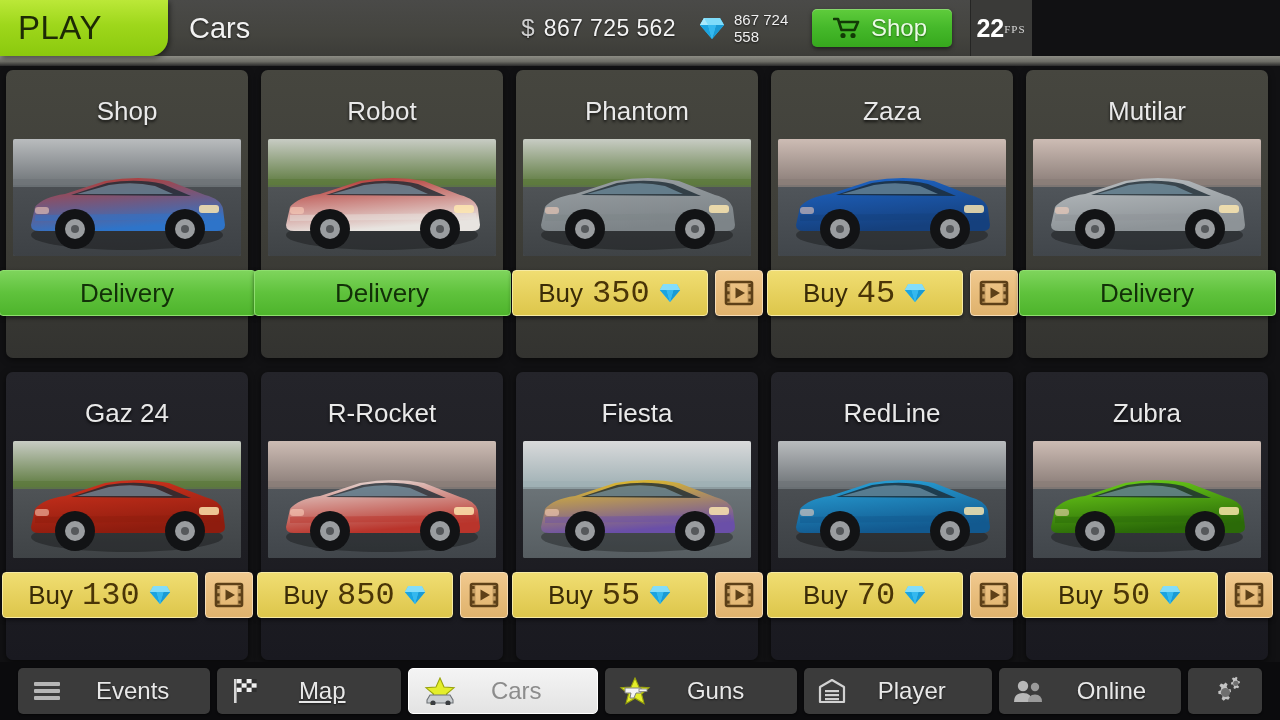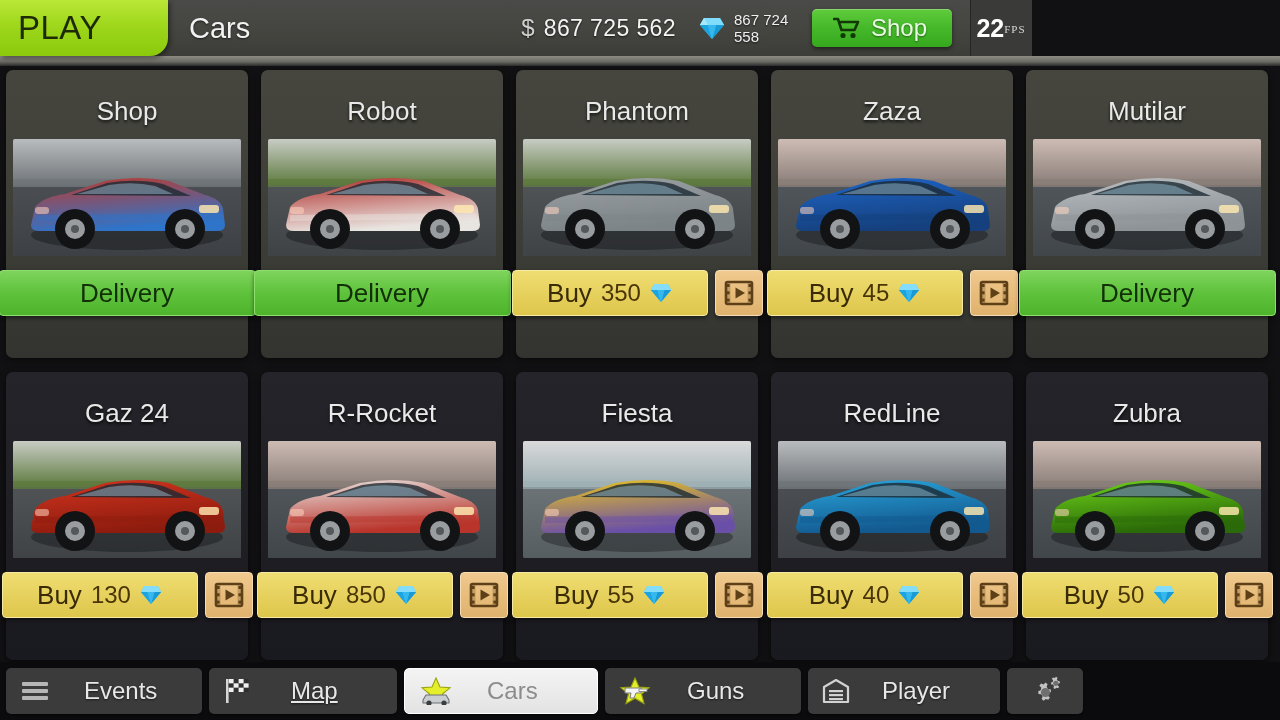--- a/index.html
+++ b/index.html
@@ -149,39 +149,39 @@
 
   .buy-btn {
     width: 196px; height: 46px;
     background: linear-gradient(180deg,#f0dd72 0%, #e7d25f 48%, #ddc64b 100%);
     border-radius: 4px;
     border: 1px solid #f6eaa3;
     display: flex; align-items: center; justify-content: center; gap: 9px;
     box-shadow: 0 2px 4px rgba(0,0,0,.5);
   }
   .buy-btn .buy-word { font-size: 26px; color: #3a2b07; }
-  .buy-btn .buy-price { font-size: 24px; color: #4a3507; }
+  .buy-btn .buy-price { font-size: 32px; color: #4a3507; font-family: Liberation Mono, monospace; }
   .buy-btn .gem-sm { width: 22px; height: 20px; }
 
   .video-btn {
     width: 48px; height: 46px;
     background: linear-gradient(180deg,#f0c98f 0%, #e8bd7c 50%, #dfb26d 100%);
     border-radius: 4px;
     border: 1px solid #f6dcb5;
     display: flex; align-items: center; justify-content: center;
     box-shadow: 0 2px 4px rgba(0,0,0,.5);
   }
 
   
   .bottomnav {
     position: absolute; left: 0; bottom: 0;
     width: 1280px; height: 58px;
     background: #0b0b0d;
     display: flex; align-items: center;
-    padding: 0 6px; gap: 7px;
+    padding: 0 18px; gap: 7px;
   }
   .nav-btn {
     height: 46px;
     background: #3b3b3b;
     border-radius: 5px;
     display: flex; align-items: center; gap: 10px;
     padding: 0 14px;
     cursor: pointer;
     box-shadow: 0 1px 2px rgba(0,0,0,.55);
   }
@@ -785,21 +785,21 @@
     <ellipse cx="62" cy="90" rx="10" ry="10" fill="#9a9da0"></ellipse>
     <ellipse cx="62" cy="90" rx="4" ry="4" fill="#55585b"></ellipse>
     <ellipse cx="172" cy="90" rx="20" ry="20" fill="#121315"></ellipse>
     <ellipse cx="172" cy="90" rx="10" ry="10" fill="#9a9da0"></ellipse>
     <ellipse cx="172" cy="90" rx="4" ry="4" fill="#55585b"></ellipse>
   </svg>
           </div>
       <div class="card-actions">
             <div class="buy-btn">
           <span class="buy-word">Buy</span>
-          <span class="buy-price">40</span>
+          <span class="buy-price">70</span>
           <svg class="gem-sm" viewBox="0 0 26 23">
     <polygon points="5,1 21,1 25,8 13,22 1,8" fill="#3fc6f5"></polygon>
     <polygon points="5,1 21,1 25,8 1,8" fill="#84ddfa"></polygon>
     <polygon points="13,22 1,8 9,8" fill="#1ba4e0"></polygon>
     <polygon points="13,22 25,8 17,8" fill="#1a9ad4"></polygon>
     <polygon points="9,8 17,8 13,22" fill="#35b8ee"></polygon>
   </svg>
         </div>
         <div class="video-btn">
               <svg class="ico" width="30" height="28" viewBox="0 0 30 28">
@@ -932,20 +932,29 @@
       </div>
       <div class="nav-btn nav-player">
         <svg class="ico" width="28" height="26" viewBox="0 0 28 26">
       <path d="M2 9 L14 2 L26 9 V24 H2 Z" fill="none" stroke="#d2d2d2" stroke-width="2.2" stroke-linejoin="round"></path>
       <rect x="7" y="12" width="14" height="2.2" fill="#d2d2d2"></rect>
       <rect x="7" y="16" width="14" height="2.2" fill="#d2d2d2"></rect>
       <rect x="7" y="20" width="14" height="2.2" fill="#d2d2d2"></rect>
     </svg>
         <span class="nav-label">Player</span>
       </div>
+      <div class="nav-btn nav-online">
+        <svg class="ico" width="32" height="26" viewBox="0 0 32 26">
+      <circle cx="10" cy="8" r="5.2" fill="#b8b8b8"></circle>
+      <path d="M1 24 q0 -9 9 -9 q9 0 9 9 Z" fill="#b8b8b8"></path>
+      <circle cx="22" cy="9" r="4.2" fill="#9a9a9a"></circle>
+      <path d="M15 24 q0 -7.5 7 -7.5 q7 0 7 7.5 Z" fill="#9a9a9a"></path>
+    </svg>
+        <span class="nav-label">Online</span>
+      </div>
       <div class="nav-btn nav-settings">
         <svg class="ico" width="36" height="32" viewBox="0 0 36 32">
       <g fill="#c3c3c3">
         <path d="M14 8.5 l2.6 .9 1.9 -1.9 2.1 1.7 -1.0 2.5 1.4 2.4 2.7 .2 .3 2.7 -2.5 1.1 -.6 2.7 2.0 1.8 -1.6 2.2 -2.6 -.9 -2.0 1.9 -2.1 -1.7 1.0 -2.5 -1.4 -2.4 -2.7 -.2 -.3 -2.7 2.5 -1.1 .6 -2.7 -2.0 -1.8 Z"></path>
         <circle cx="18.5" cy="17.5" r="4.6" fill="#6f6f6f"></circle>
         <path d="M26 2.5 l1.8 .5 1.2 -1.3 1.5 1.1 -.6 1.7 1.0 1.6 1.8 .2 .2 1.8 -1.7 .7 -.4 1.8 1.4 1.2 -1.1 1.5 -1.8 -.6 -1.4 1.3 -1.5 -1.1 .6 -1.7 -1.0 -1.6 -1.8 -.2 -.2 -1.8 1.7 -.7 .4 -1.8 -1.4 -1.2 Z"></path>
         <circle cx="28.8" cy="8.3" r="2.6" fill="#6f6f6f"></circle>
       </g>
     </svg>
       </div>

